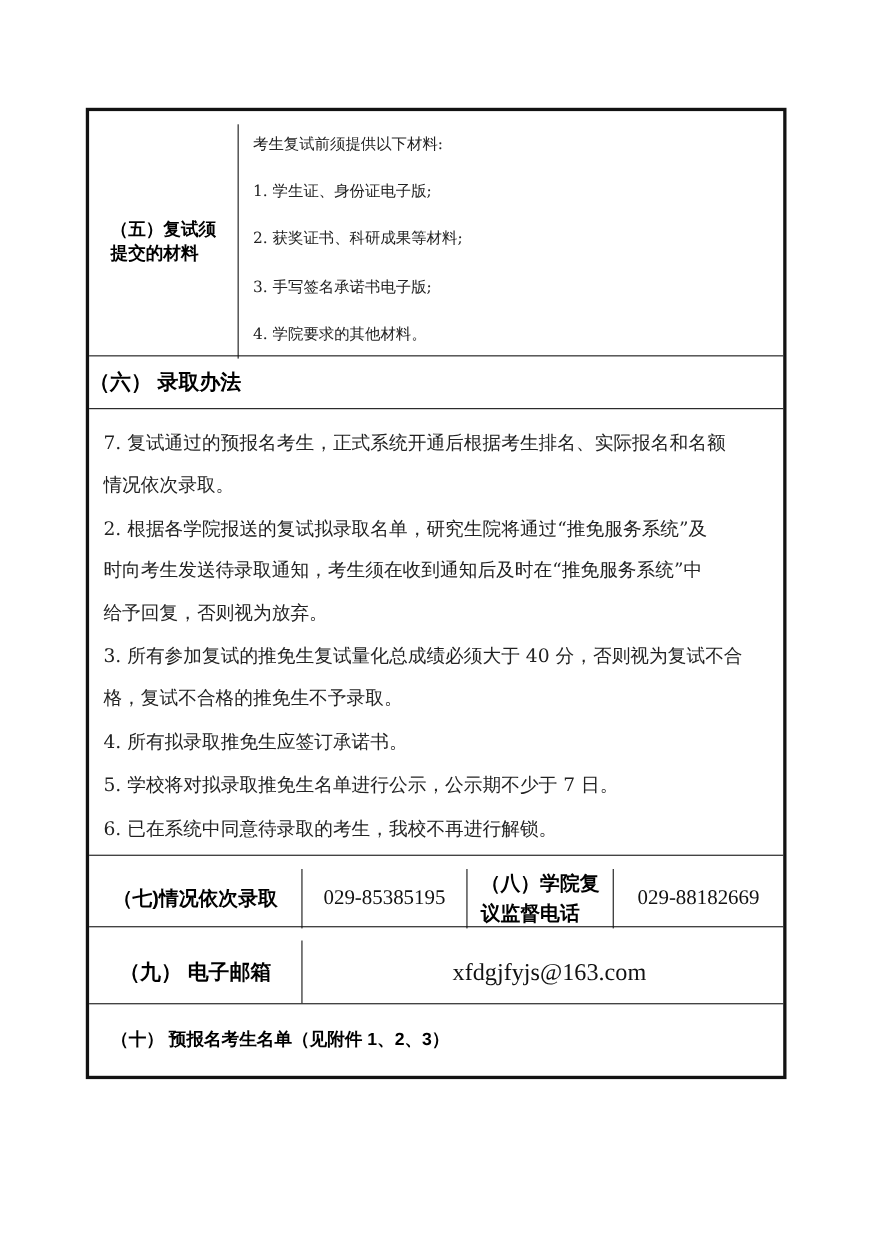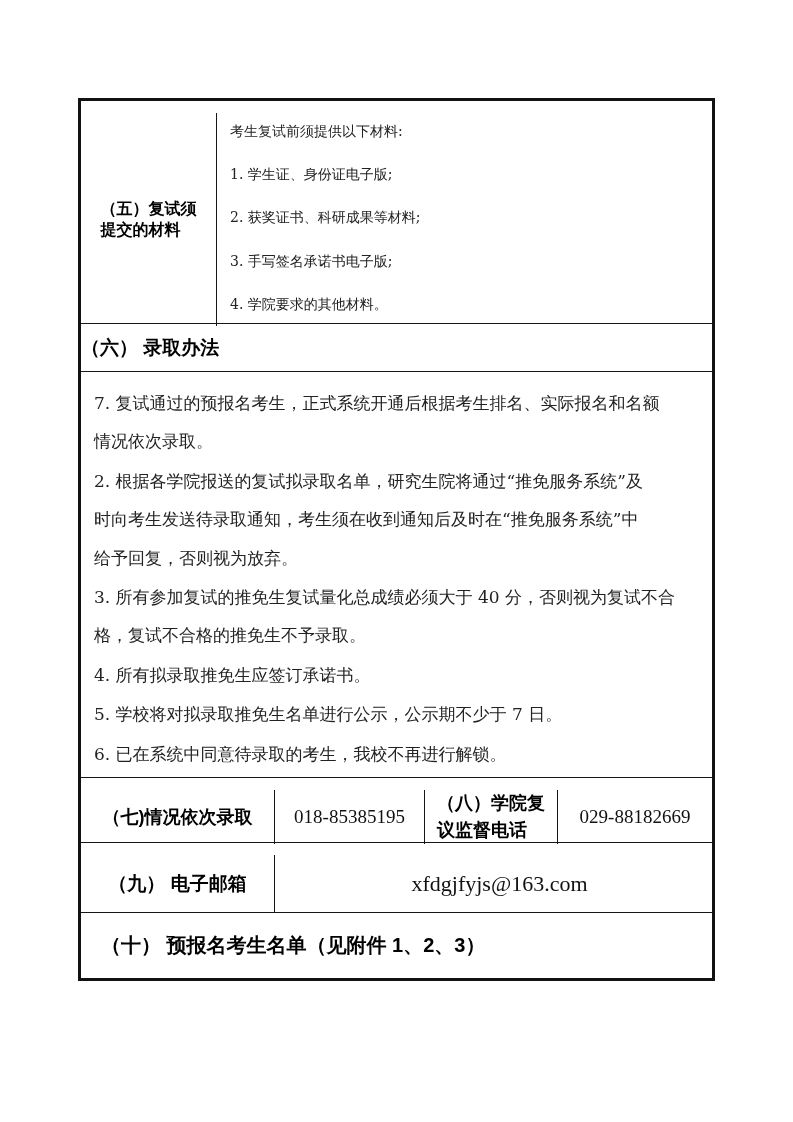--- a/index.html
+++ b/index.html
@@ -47,21 +47,21 @@
   .r4{height:65px;}
   .r4 .lbl{font-size:18px;line-height:27px;}
   .r4 .num{font-size:19px;}
 
   
   .r5{height:70px;}
   .r5 .lbl{font-size:19px;}
   .r5 .num{font-size:22px;}
 
   
-  .r6{flex:1;align-items:center;padding-left:20px;font-size:20px;}
+  .r6{flex:1;align-items:center;padding-left:20px;font-size:16px;}
 </style>
 </head>
 <body>
 
 <div class="page">
   <div class="doc-table">
 
     <div class="row r1 grid" style="grid-template-columns:136px 1fr;">
       <div class="cell vline center hdr preline">（五）复试须
 提交的材料</div>
@@ -84,21 +84,21 @@
 给予回复，否则视为放弃。</p>
       <p class="preline">3. 所有参加复试的推免生复试量化总成绩必须大于 40 分，否则视为复试不合
 格，复试不合格的推免生不予录取。</p>
       <p class="preline">4. 所有拟录取推免生应签订承诺书。</p>
       <p class="preline">5. 学校将对拟录取推免生名单进行公示，公示期不少于 7 日。</p>
       <p class="preline">6. 已在系统中同意待录取的考生，我校不再进行解锁。</p>
     </div>
 
     <div class="row r4 grid" style="grid-template-columns:194px 150px 133px 1fr;">
       <div class="cell vline center hdr lbl">（七)情况依次录取</div>
-      <div class="cell vline center serifnum num">018-85385195</div>
+      <div class="cell vline center serifnum num">029-85385195</div>
       <div class="cell vline center hdr lbl preline">（八）学院复
 议监督电话</div>
       <div class="cell center serifnum num">029-88182669</div>
     </div>
 
     <div class="row r5 grid" style="grid-template-columns:194px 1fr;gap:12px;">
       <div class="cell vline center hdr lbl">（九） 电子邮箱</div>
       <div class="cell center serifnum num">xfdgjfyjs@163.com</div>
     </div>
 

